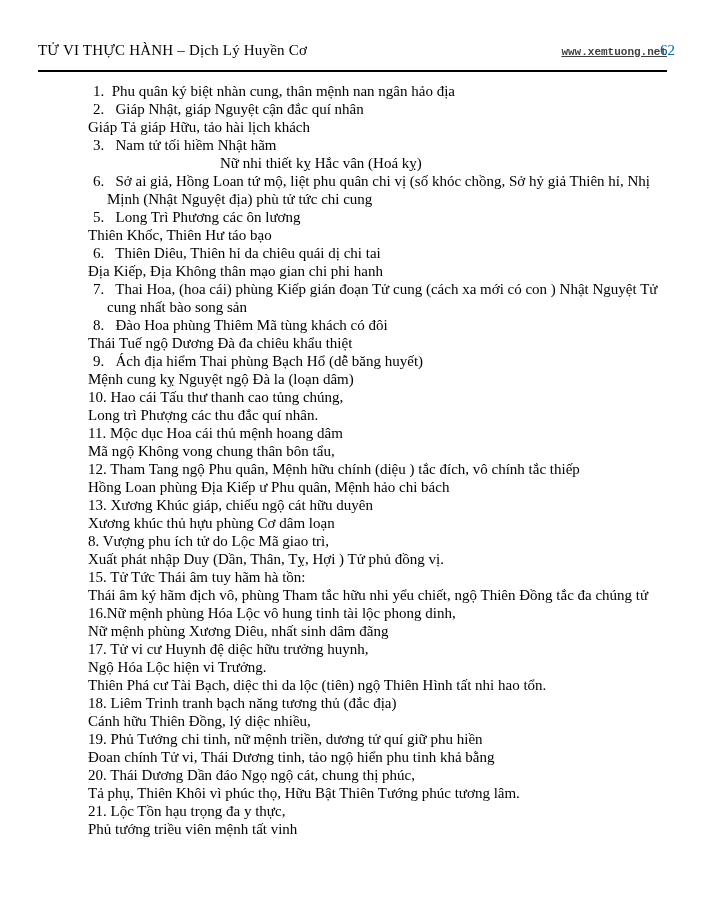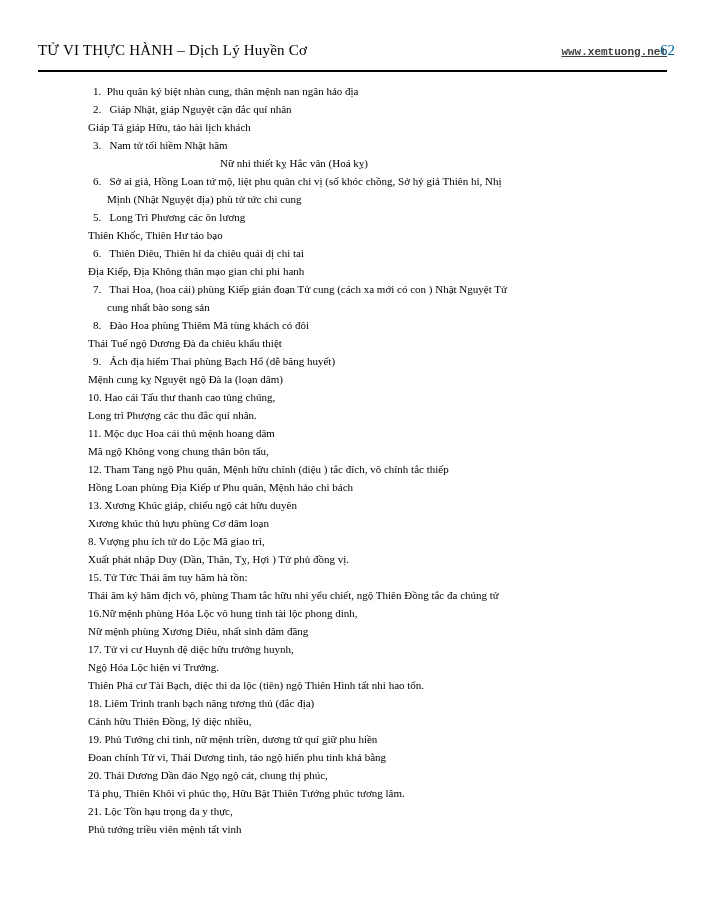--- a/index.html
+++ b/index.html
@@ -49,21 +49,21 @@
     left: 38px;
     right: 38px;
     top: 70px;
     border-top: 2px solid #000000;
   }
   .body-text {
     position: absolute;
     left: 88px;
     top: 82px;
     width: 592px;
-    font-size: 11px;
+    font-size: 15px;
     line-height: 18px;
   }
   .line {
     white-space: pre-wrap;
     min-height: 18px;
   }
   .ind1 { padding-left: 5px; }
   .ind2 { padding-left: 19px; }
   .ind3 { padding-left: 132px; }
 </style>

